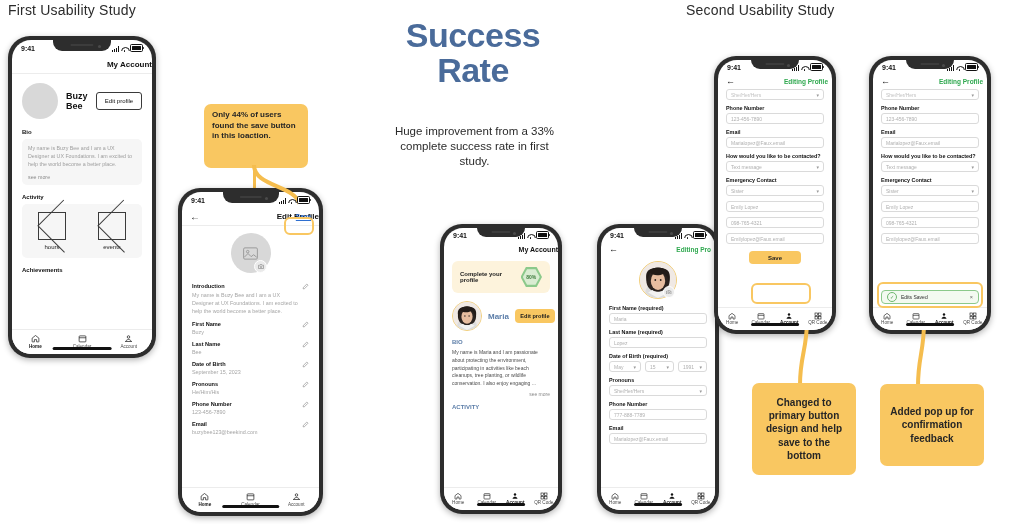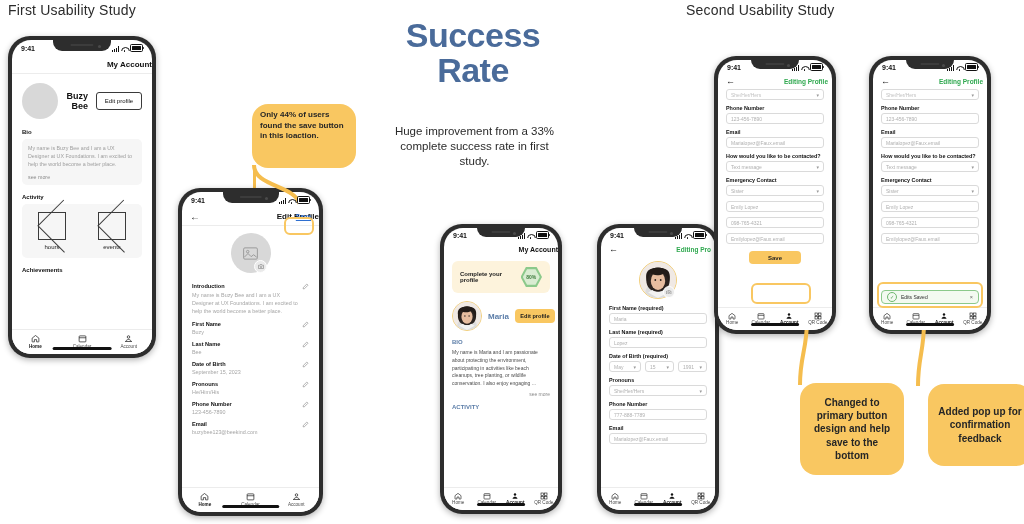--- a/index.html
+++ b/index.html
@@ -106,23 +106,23 @@
   }
   .input .chev{position:absolute;right:4px;top:50%;transform:translateY(-50%);
     font-size:5px;color:#9a9a9a;line-height:1;}
   .in-label{font-size:5.4px;font-weight:bold;color:#111;margin:0 0 2px;}
 
   .grey-box{background:#f6f6f6;border-radius:5px;}
   .avatar-circle{border-radius:50%;background:#d8d8d8;}
 
   
   .callout{
-    background:#f9c761;border-radius:16px;box-sizing:border-box;
+    background:#f9c761;border-radius:7px;box-sizing:border-box;
     display:flex;align-items:center;justify-content:center;text-align:center;
-    color:#262626;font-weight:bold;line-height:1.32;margin-left:48px;
+    color:#262626;font-weight:bold;line-height:1.32;
   }
   .leader{position:absolute;background:#f5bd4e;}
 
   
   .big-stat{
     text-align:center;font-weight:bold;color:#4a6b9a;line-height:1.02;
     font-size:34px;letter-spacing:-.5px;
   }
   .sub-stat{
     text-align:center;font-weight:normal;color:#2b2b2b;font-size:11.5px;line-height:1.3;
@@ -217,21 +217,21 @@
         <span class="batt"></span>
       </div>
     </div>
 
     <div class="appbar" style="height:17px;">
       <span>My Account</span>
     </div>
 
     <div class="screen-body" style="top:33px;bottom:24px;padding:0 10px;box-sizing:border-box;">
 
-      <div style="display:flex;align-items:center;gap:8px;margin-top:10px;text-align:right;">
+      <div style="display:flex;align-items:center;gap:8px;margin-top:10px;">
         <div class="avatar-circle" style="width:36px;height:36px;flex:0 0 auto;"></div>
         <div style="font-size:9px;font-weight:bold;color:#111;flex:1;">Buzy Bee</div>
         <div class="btn-outline" style="width:44px;height:16px;flex:0 0 auto;">Edit  profile</div>
       </div>
 
       <div style="font-size:6px;font-weight:bold;color:#111;margin:10px 0 4px;">Bio</div>
       <div class="grey-box" style="padding:6px 6px 5px;">
         <div style="font-size:5.3px;color:#9d9d9d;line-height:1.5;">My name is Buzy Bee and I am a UX Designer at UX Foundations. I am excited to help the world become a better place.</div>
         <div style="font-size:5.3px;color:#8a8a8a;margin-top:5px;">see more</div>
       </div>

